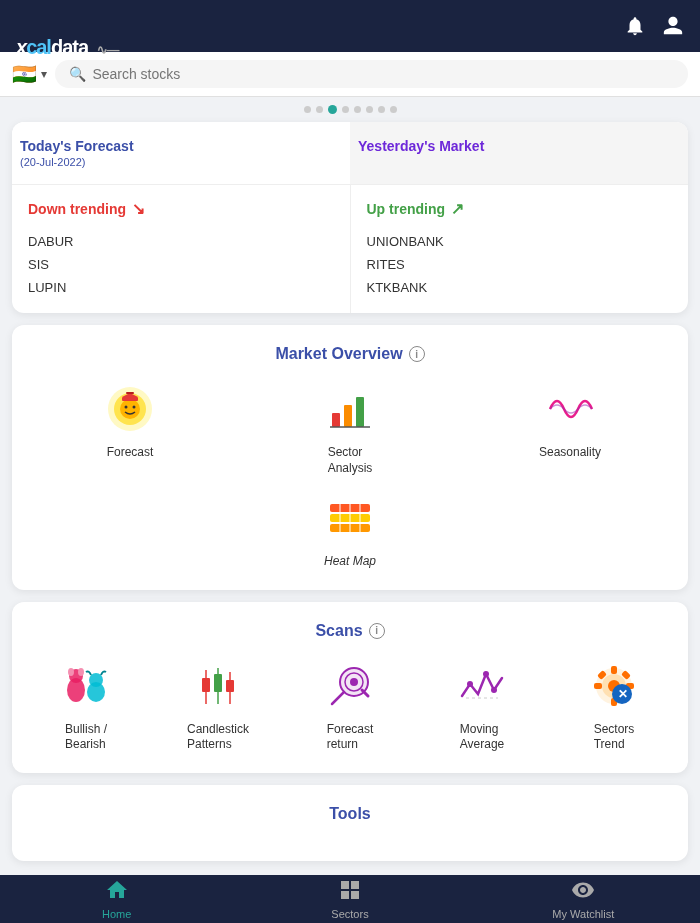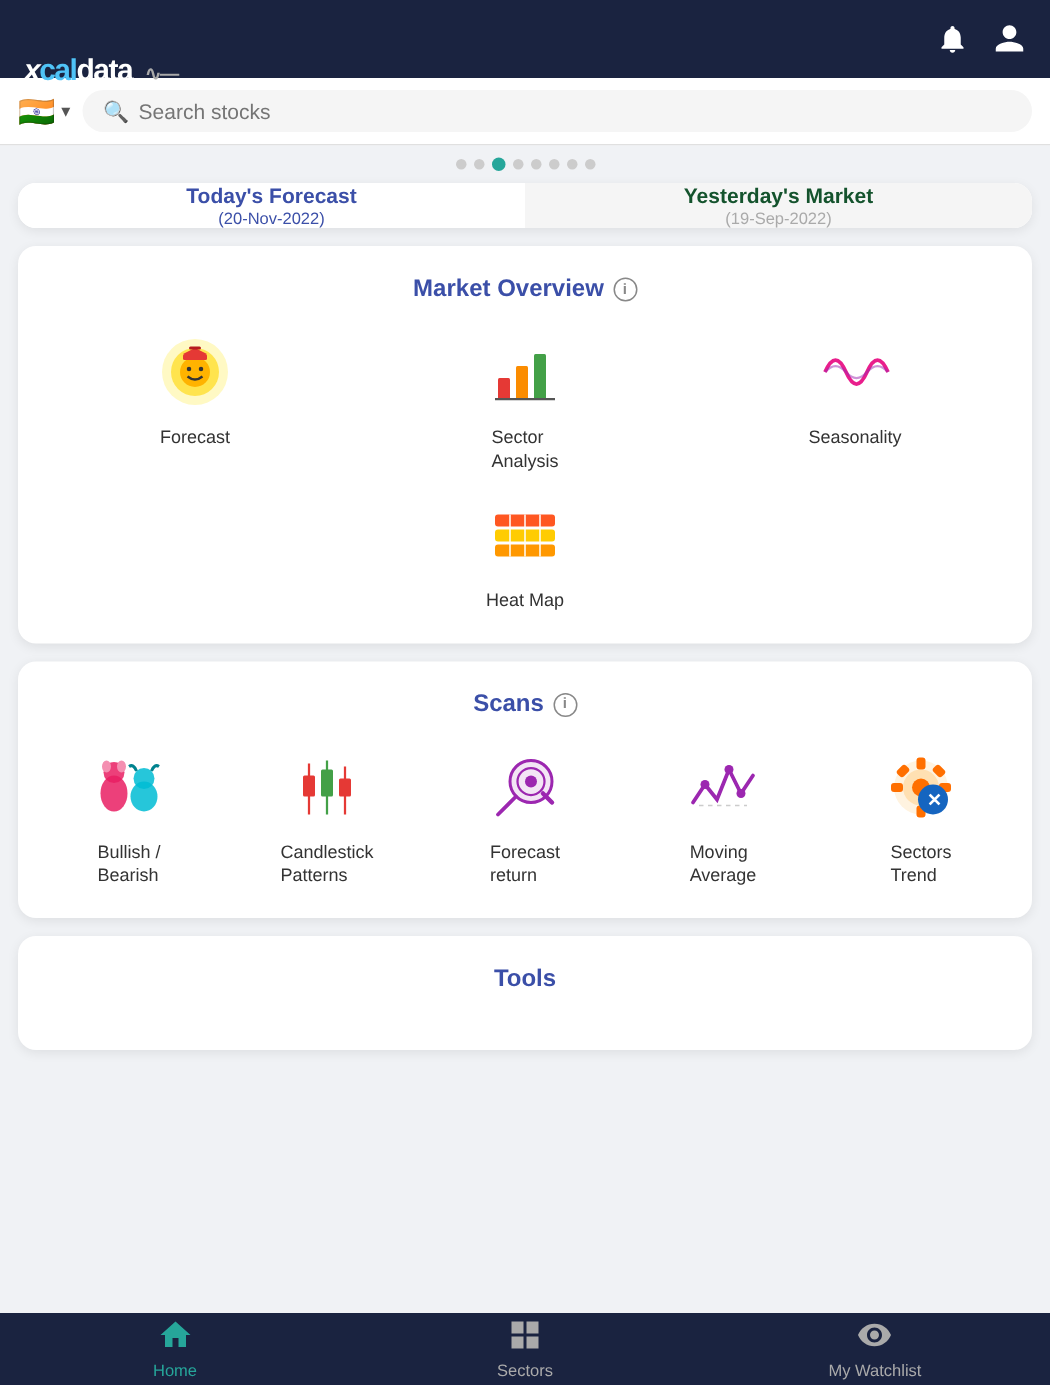--- a/index.html
+++ b/index.html
@@ -103,36 +103,36 @@
       margin: 0 12px 12px;
       border-radius: 12px;
       box-shadow: 0 2px 8px rgba(0,0,0,0.08);
       overflow: hidden;
     }
     .forecast-tabs {
       display: flex;
     }
     .forecast-tab {
       flex: 1;
-      text-align: center;
-      padding: 0 8px;
+      text-align: left;
+      padding: 16px 8px;
       cursor: pointer;
     }
     .forecast-tab.active {
       background: white;
     }
     .forecast-tab.inactive {
       background: #f5f5f5;
     }
     .tab-title {
       font-size: 14px;
       font-weight: 600;
       color: #3b4fa8;
     }
-    .tab-title.inactive { color: #14532d; }
+    .tab-title.inactive { color: #6d28d9; }
     .tab-date {
       font-size: 11px;
       color: #3b4fa8;
       margin-top: 2px;
     }
     .tab-date.inactive { color: #aaa; }
 
     .forecast-body {
       display: flex;
       border-top: 1px solid #eee;
@@ -282,25 +282,44 @@
   <span class="dot"></span>
   <span class="dot"></span>
   <span class="dot"></span>
   <span class="dot"></span>
 </div>
 
 <div class="forecast-card">
   <div class="forecast-tabs">
     <div class="forecast-tab active">
       <div class="tab-title">Today's Forecast</div>
-      <div class="tab-date">(20-Nov-2022)</div>
+      <div class="tab-date">(20-Jul-2022)</div>
     </div>
     <div class="forecast-tab inactive">
       <div class="tab-title inactive">Yesterday's Market</div>
-      <div class="tab-date inactive">(19-Sep-2022)</div>
+    </div>
+  </div>
+  <div class="forecast-body">
+    <div class="trend-col">
+      <div class="trend-label down">
+        <span>Down trending</span>
+        <span class="trend-arrow-down">↘</span>
+      </div>
+      <div class="stock-name">DABUR</div>
+      <div class="stock-name">SIS</div>
+      <div class="stock-name">LUPIN</div>
+    </div>
+    <div class="trend-col">
+      <div class="trend-label up">
+        <span>Up trending</span>
+        <span class="trend-arrow-up">↗</span>
+      </div>
+      <div class="stock-name">UNIONBANK</div>
+      <div class="stock-name">RITES</div>
+      <div class="stock-name">KTKBANK</div>
     </div>
   </div>
 </div>
 
 <div class="section-card">
   <div class="section-title">
     <span>Market Overview</span>
     <span class="info-icon">i</span>
   </div>
   <div style="display:grid; grid-template-columns: repeat(3,1fr); gap:12px 8px;">
@@ -340,21 +359,21 @@
       <div class="grid-icon">
         <svg width="52" height="52" viewBox="0 0 52 52">
           <path d="M6 26 Q13 10 20 26 Q27 42 34 26 Q41 10 48 26" stroke="#e91e8c" stroke-width="2.5" fill="none"></path>
           <path d="M6 26 Q13 18 20 26 Q27 34 34 26 Q41 18 48 26" stroke="#9c27b0" stroke-width="1.5" fill="none" opacity="0.5"></path>
         </svg>
       </div>
       <div class="grid-label">Seasonality</div>
     </div>
   </div>
 
-  <div style="display:flex; justify-content:center; margin-top:14px;">
+  <div style="display:flex; justify-content:center; margin-top:14px;font-style:italic;">
     <div class="grid-item" style="width:33%;">
       <div class="grid-icon">
         <svg width="52" height="52" viewBox="0 0 52 52">
           <rect x="6" y="32" width="40" height="8" rx="2" fill="#ff9800"></rect>
           <rect x="6" y="22" width="40" height="8" rx="2" fill="#ffcc02"></rect>
           <rect x="6" y="12" width="40" height="8" rx="2" fill="#ff5722"></rect>
 
           <line x1="16" y1="12" x2="16" y2="40" stroke="white" stroke-width="1"></line>
           <line x1="26" y1="12" x2="26" y2="40" stroke="white" stroke-width="1"></line>
           <line x1="36" y1="12" x2="36" y2="40" stroke="white" stroke-width="1"></line>

